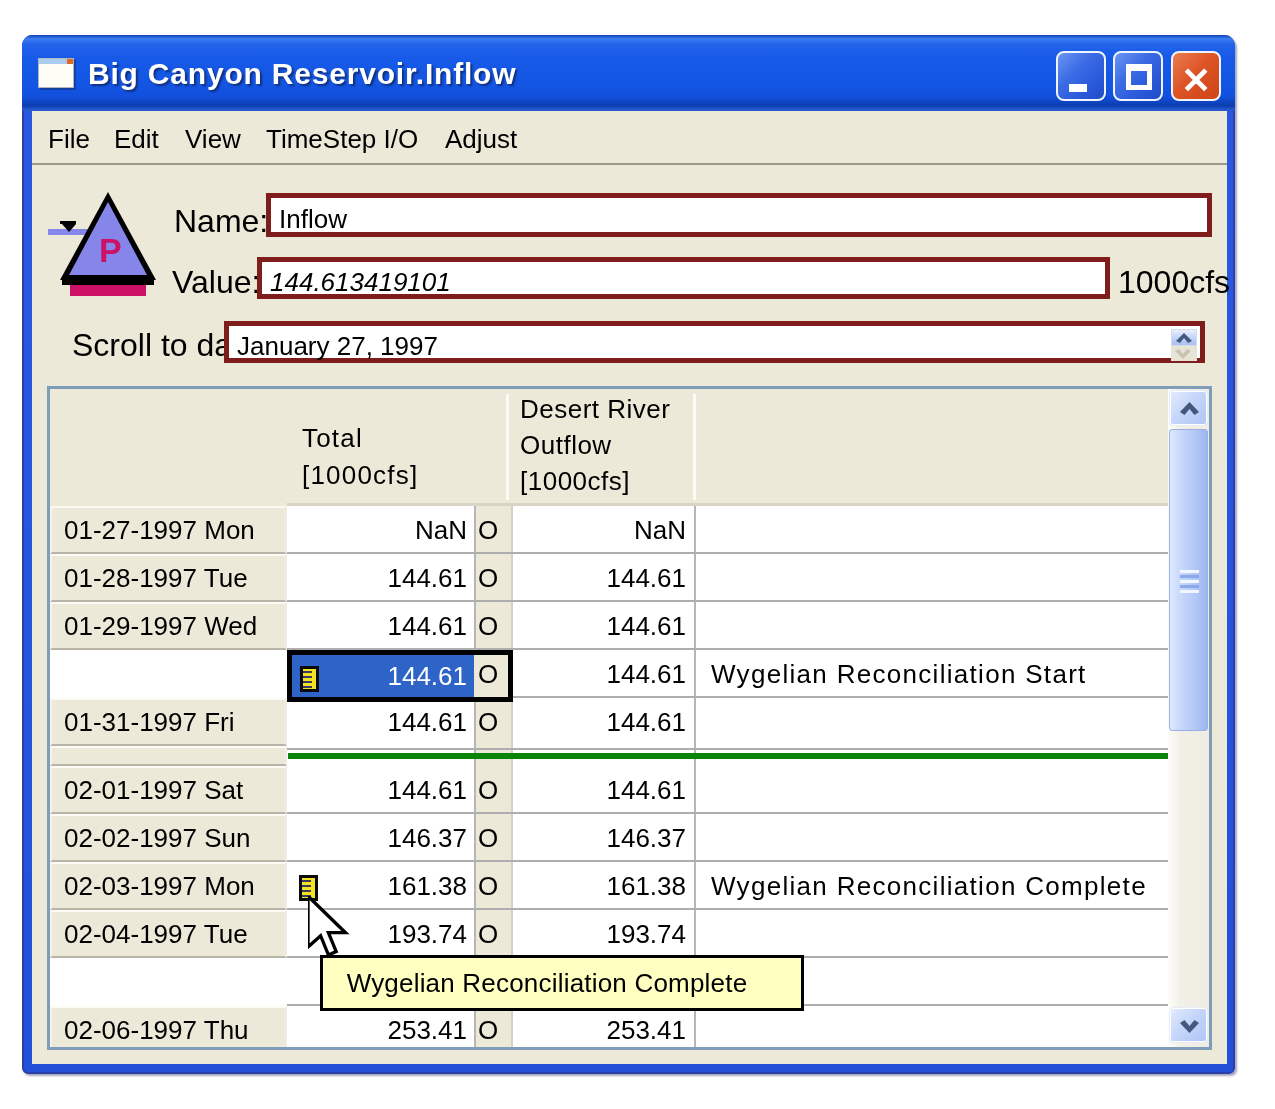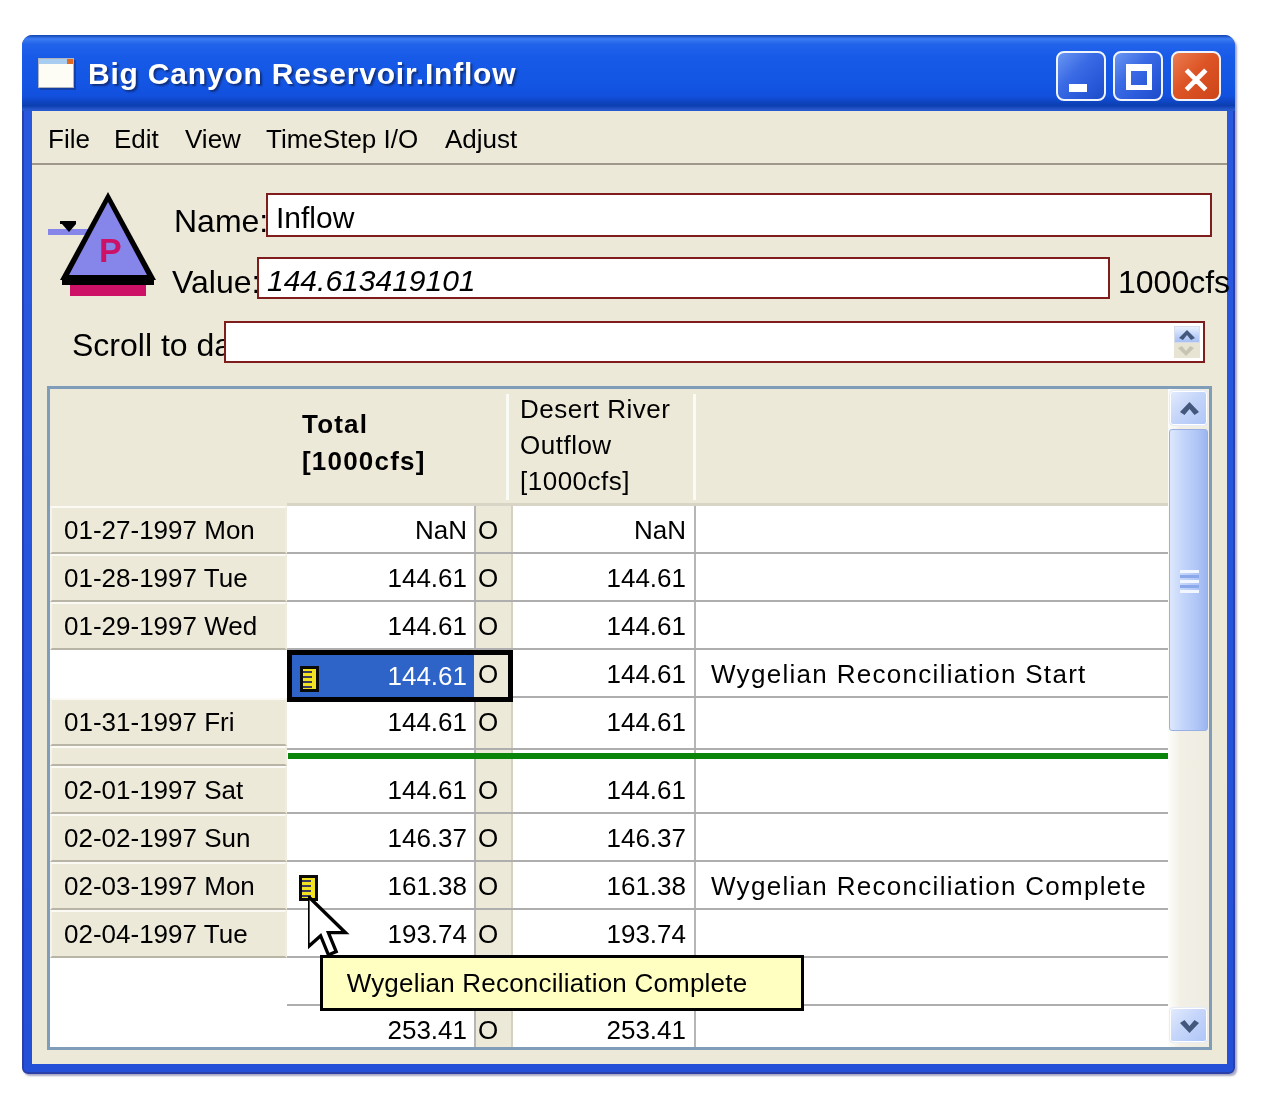--- a/index.html
+++ b/index.html
@@ -42,21 +42,21 @@
   border:5px solid #fff; border-top-width:7px; }
 #btnclose .g { position:absolute; left:8px; top:7px; font-size:36px; font-weight:bold; color:#fff; }
 
 
 #menubar { position:absolute; left:32px; top:111px; width:1195px; height:52px; }
 #menubar span { position:absolute; top:13px; font-size:26px; color:#000; }
 #menusep { position:absolute; left:32px; top:163px; width:1195px; height:2px; background:#9e998a; }
 
 
 .lbl { position:absolute; font-size:32px; color:#000; }
-.field { position:absolute; background:#fff; border:2px solid #7f1d1d; font-size:30px; color:#000; }
+.field { position:absolute; background:#fff; border:5px solid #7f1d1d; font-size:26px; color:#000; }
 .field .txt { position:absolute; left:8px; }
 
 
 #table { position:absolute; left:47px; top:386px; width:1165px; height:664px;
   border:3px solid #7f9db9; background:#fff; overflow:hidden; }
 #thead { position:absolute; left:0; top:0; width:1118px; height:117px; background:#ece9d8; }
 .hvline { position:absolute; top:5px; height:106px; width:3px; background:#fbfbf6; }
 #ostrip { position:absolute; left:424px; top:117px; width:39px; height:541px; background:#ece9d8;
   border-left:2px solid #b6b6b6; border-right:2px solid #d4d0c2; }
 #vline694 { position:absolute; left:644px; top:117px; width:2px; height:541px; background:#b6b6b6; }
@@ -133,54 +133,56 @@
 <div class="field" style="left:266px; top:193px; width:946px; height:44px;">
     <span class="txt" style="top:6px;">Inflow</span>
   </div>
 <div class="lbl" style="left:172px; top:264px;">Value:</div>
 <div class="field" style="left:257px; top:257px; width:853px; height:42px;">
     <span class="txt" style="top:5px;font-style:italic;">144.613419101</span>
   </div>
 <div class="lbl" style="left:1118px; top:264px;">1000cfs</div>
 <div class="lbl" style="left:72px; top:327px;">Scroll to date:</div>
 <div class="field" style="left:224px; top:321px; width:981px; height:42px;">
+    <span class="txt" style="top:5px;">January 27, 1997</span>
   <div class="abs" style="right:3px; top:3px; width:26px; height:32px;">
     <div class="abs" style="left:0; top:0; width:26px; height:17px; background:linear-gradient(180deg,#e8f0fe,#bcd0f8 60%,#a8c0f4); border:1px solid #d8dce8;">
       <svg class="abs" style="left:4px; top:3px;" width="16" height="10" viewBox="0 0 16 10">
           <polygon points="8,0 16,8 12,10 8,5 4,10 0,8" fill="#44587e"></polygon>
         </svg>
     </div>
     <div class="abs" style="left:0; top:17px; width:26px; height:15px; background:#e8e4d4;">
       <svg class="abs" style="left:4px; top:3px;" width="16" height="10" viewBox="0 0 16 10">
           <polygon points="0,2 4,0 8,5 12,0 16,2 8,10" fill="#c8c4b4"></polygon>
         </svg>
     </div>
   </div>
 </div>
 
 <div id="table">
   <div id="thead">
     <div class="hvline" style="left:456px;"></div>
     <div class="hvline" style="left:643px;"></div>
-    <div style="position:absolute; left:252px; top:17px; font-size:26px; font-weight:bold; line-height:37px; letter-spacing:1.2px;">Total<br>[1000cfs]</div>
+    <div style="position:absolute; left:252px; top:31px; font-size:26px; font-weight:normal; line-height:37px; letter-spacing:1.2px;">Total<br>[1000cfs]</div>
     <div style="position:absolute; left:470px; top:2px; font-size:26px; line-height:36px; letter-spacing:0.5px;">Desert River<br>Outflow<br>[1000cfs]</div>
   </div>
   <div id="headsep"></div>
   <div id="ostrip"></div>
   <div id="vline694"></div>
 
   <div class="datecell" style="top:117px; height:48px; line-height:44px;">01-27-1997 Mon</div>
   <div class="datecell" style="top:165px; height:48px; line-height:44px;">01-28-1997 Tue</div>
   <div class="datecell" style="top:213px; height:48px; line-height:44px;">01-29-1997 Wed</div>
   <div class="datecell" style="top:309px; height:48px; line-height:44px;">01-31-1997 Fri</div>
   <div class="datecell" style="top:357px; height:20px;"></div>
   <div class="datecell" style="top:377px; height:48px; line-height:44px;">02-01-1997 Sat</div>
   <div class="datecell" style="top:425px; height:48px; line-height:44px;">02-02-1997 Sun</div>
   <div class="datecell" style="top:473px; height:48px; line-height:44px;">02-03-1997 Mon</div>
   <div class="datecell" style="top:521px; height:48px; line-height:44px;">02-04-1997 Tue</div>
+  <div class="datecell" style="top:617px; height:48px; line-height:44px;">02-06-1997 Thu</div>
 
   <div class="sep" style="top:163px;"></div>
   <div class="sep" style="top:211px;"></div>
   <div class="sep" style="top:259px;"></div>
   <div class="sep" style="top:307px;"></div>
   <div class="sep" style="top:359px;"></div>
   <div class="sep" style="top:423px;"></div>
   <div class="sep" style="top:471px;"></div>
   <div class="sep" style="top:519px;"></div>
   <div class="sep" style="top:567px;"></div>

